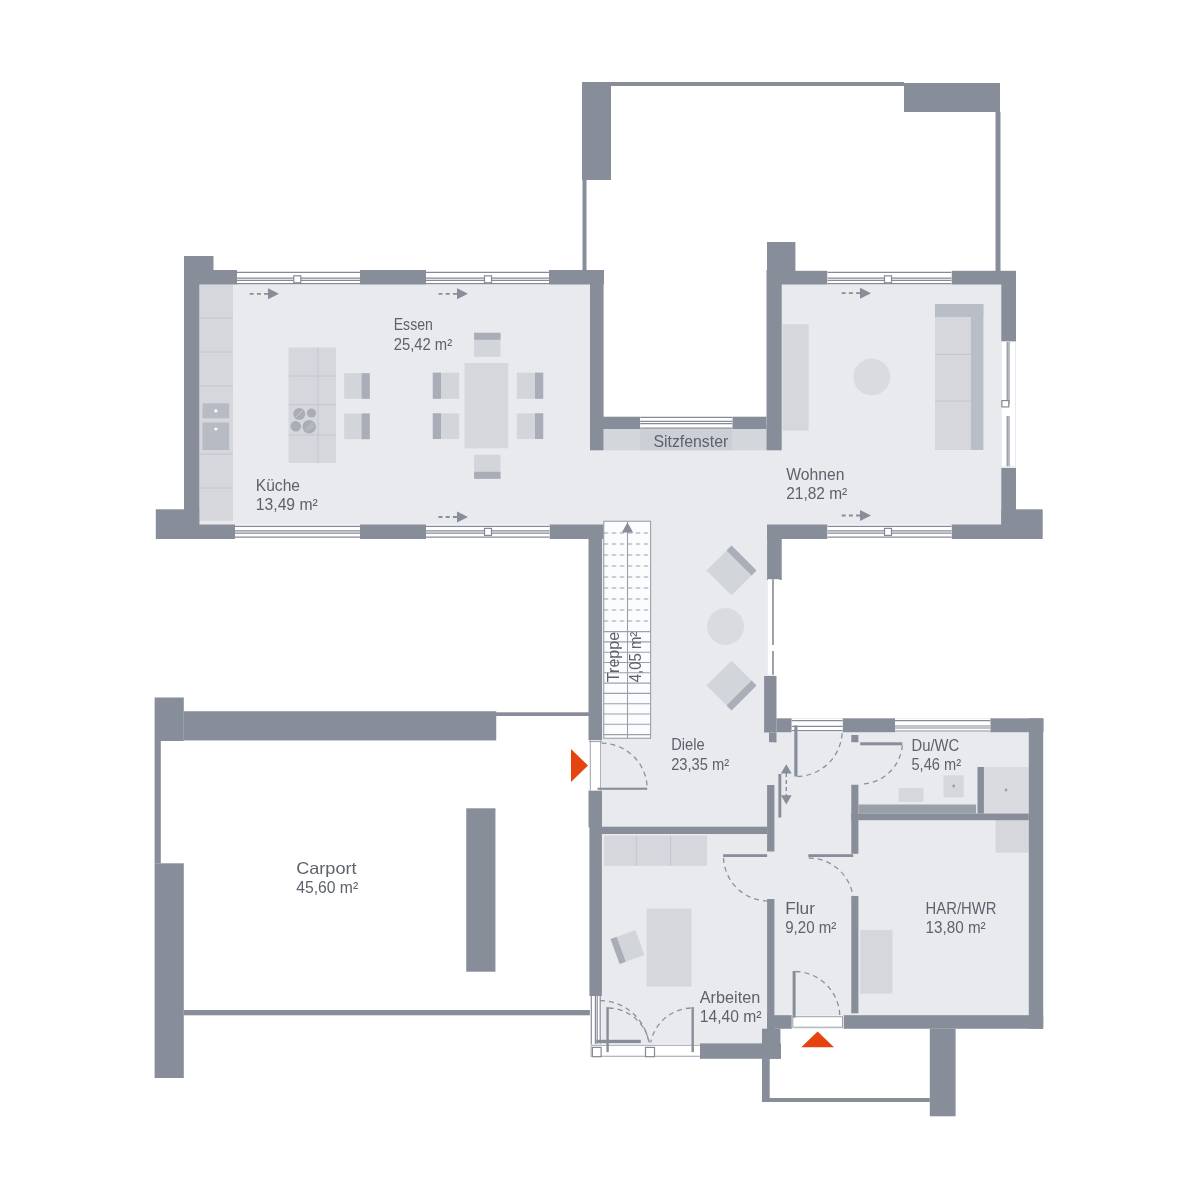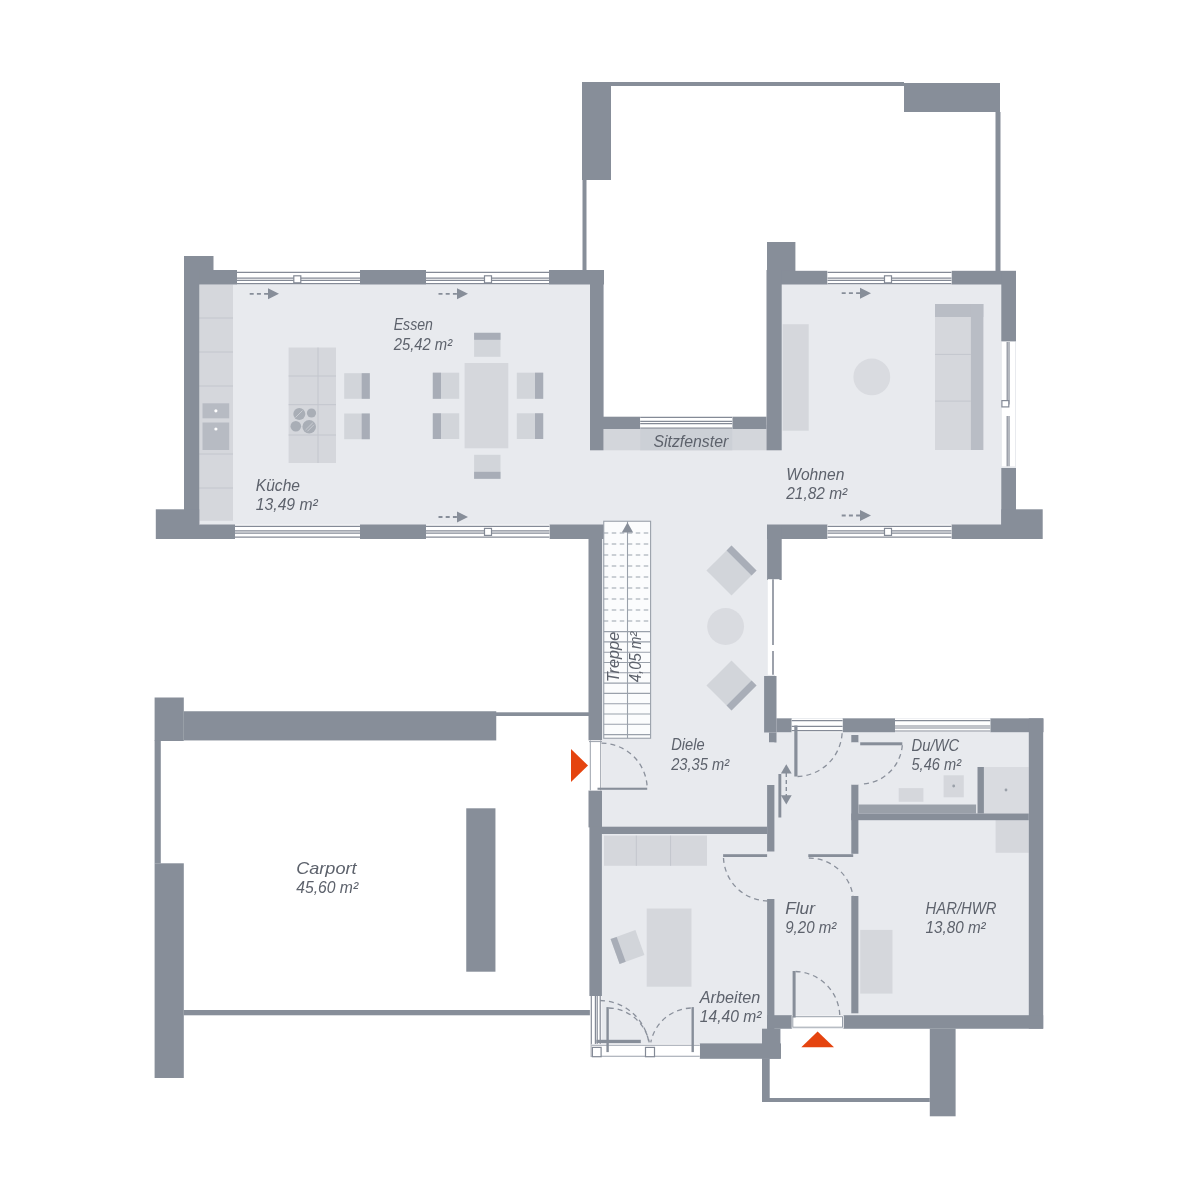--- a/index.html
+++ b/index.html
@@ -1,16 +1,16 @@
 <!DOCTYPE html>
 <html><head>
 <meta charset="utf-8">
 <style>
 html,body{margin:0;padding:0;background:#ffffff;}
-#plan{width:1200px;height:1200px;position:relative;font-style:italic;}
+#plan{width:1200px;height:1200px;position:relative;}
 text{font-family:"Liberation Sans", sans-serif;fill:#5d626c;}
 .lbl{font-size:16.5px;}
 </style>
 </head>
 <body>
 <div id="plan">
 <svg width="1200" height="1200" viewBox="0 0 1200 1200">
 
 <rect x="0" y="0" width="1200" height="1200" fill="#ffffff"></rect>
 <g id="floors">

